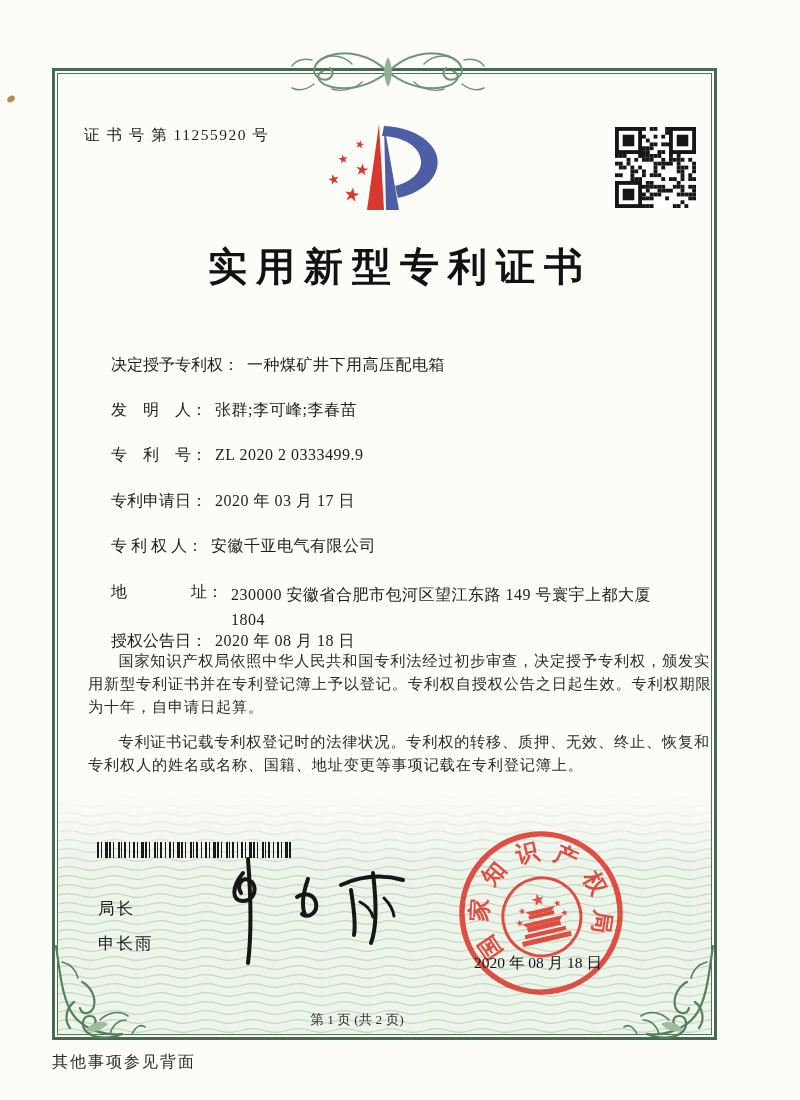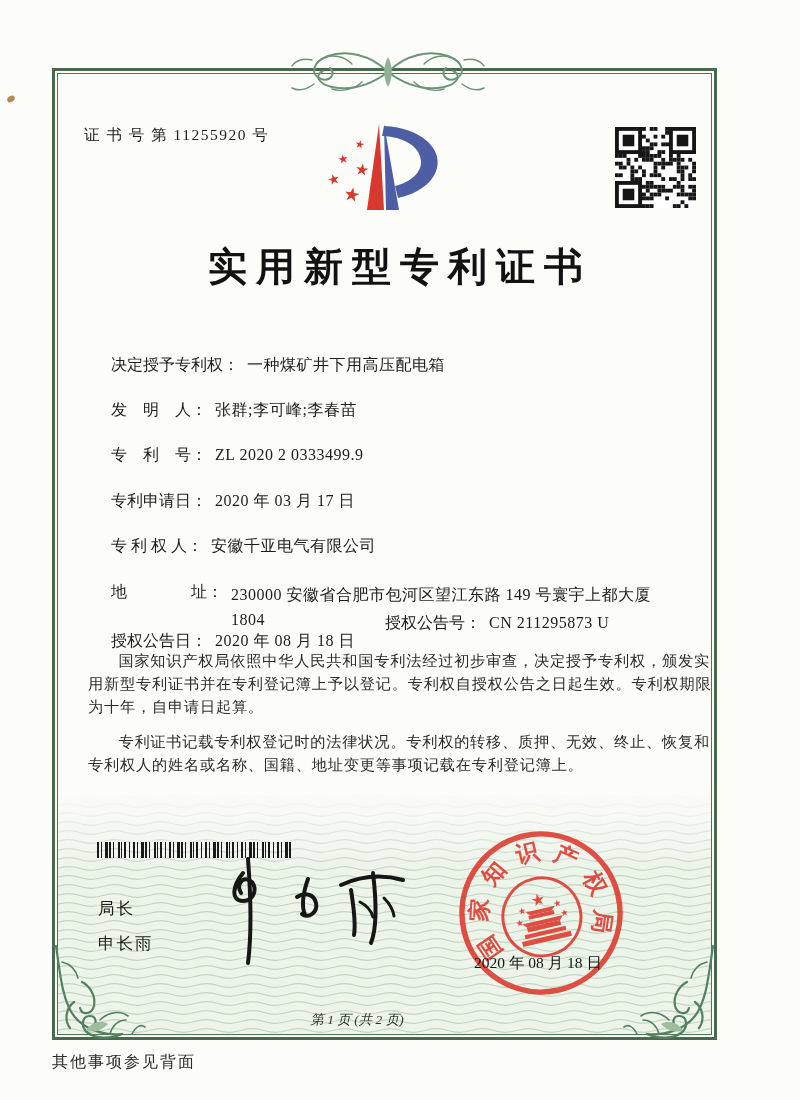--- a/index.html
+++ b/index.html
@@ -23,21 +23,21 @@
   .title{left:90px;top:240px;width:620px;text-align:center;font-size:39px;font-weight:700;letter-spacing:9px;color:#121212;}
   .frow{left:95px;font-size:16px;white-space:pre;color:#1d1d1d;width:610px;}
   .flabel{white-space:pre;}
   .fvalue{margin-left:8px;letter-spacing:.5px;margin-top:36px;}
   .addr-val{display:inline-block;vertical-align:top;margin-left:8px;white-space:normal;width:500px;line-height:25px;letter-spacing:.5px;}
   .pair2{position:absolute;left:290px;top:0;white-space:pre;}
   .legal{left:88px;top:649px;width:632px;font-size:15.2px;line-height:23px;letter-spacing:.8px;color:#2b2b2b;}
   .legal p{margin:0 0 12px 0;text-indent:2em;}
   .president{font-family:Liberation Serif, serif;font-size:16.5px;color:#1b1b1b;letter-spacing:2px;}
   .seal-date{left:474px;top:953px;font-size:15.5px;white-space:pre;color:#141414;z-index:5;}
-  .pageno{left:52px;top:1011px;width:610px;text-align:center;font-size:13.5px;white-space:pre;color:#333;font-style:italic;}
+  .pageno{left:52px;top:1011px;width:610px;text-align:center;font-size:13.5px;white-space:pre;color:#333;}
   .backnote{left:52px;top:1052px;width:610px;text-align:left;font-size:16px;letter-spacing:2px;color:#2b2b2b;}
   .z1{z-index:1}.z2{z-index:2}.z3{z-index:3}.z4{z-index:4}
   svg{display:block;}
 </style>
 </head>
 <body>
 
 <div class="page">
 
   <div class="abs speck"></div>
@@ -278,21 +278,20 @@
     <span class="flabel">专利申请日：</span><span class="fvalue">2020 年 03 月 17 日</span>
   </div>
   <div class="abs frow z3" style="top:518px">
     <span class="flabel">专 利 权 人：</span><span class="fvalue">安徽千亚电气有限公司</span>
   </div>
   <div class="abs frow z3" style="top:564px">
     <span class="flabel">地　　　　址：</span><span class="addr-val"><span>230000  安徽省合肥市包河区望江东路 149 号寰宇上都大厦</span><br><span>1804</span></span>
   </div>
   <div class="abs frow z3" style="top:613px;position:absolute;">
     <span class="flabel">授权公告日：</span><span class="fvalue">2020 年 08 月 18 日</span>
-    <span class="pair2"><span class="flabel">授权公告号：</span><span class="fvalue">CN 211295873 U</span></span>
   </div>
 
   <div class="abs legal z3">
     <p>国家知识产权局依照中华人民共和国专利法经过初步审查，决定授予专利权，颁发实用新型专利证书并在专利登记簿上予以登记。专利权自授权公告之日起生效。专利权期限为十年，自申请日起算。</p>
     <p>专利证书记载专利权登记时的法律状况。专利权的转移、质押、无效、终止、恢复和专利权人的姓名或名称、国籍、地址变更等事项记载在专利登记簿上。</p>
   </div>
 
   <svg id="barcode-svg" class="abs z3" style="left:97px;top:842px;" width="197" height="16" viewBox="0 0 197 16">
       <g fill="#1a1a1a">
         <rect x="0" y="0" width="2" height="16"></rect>

